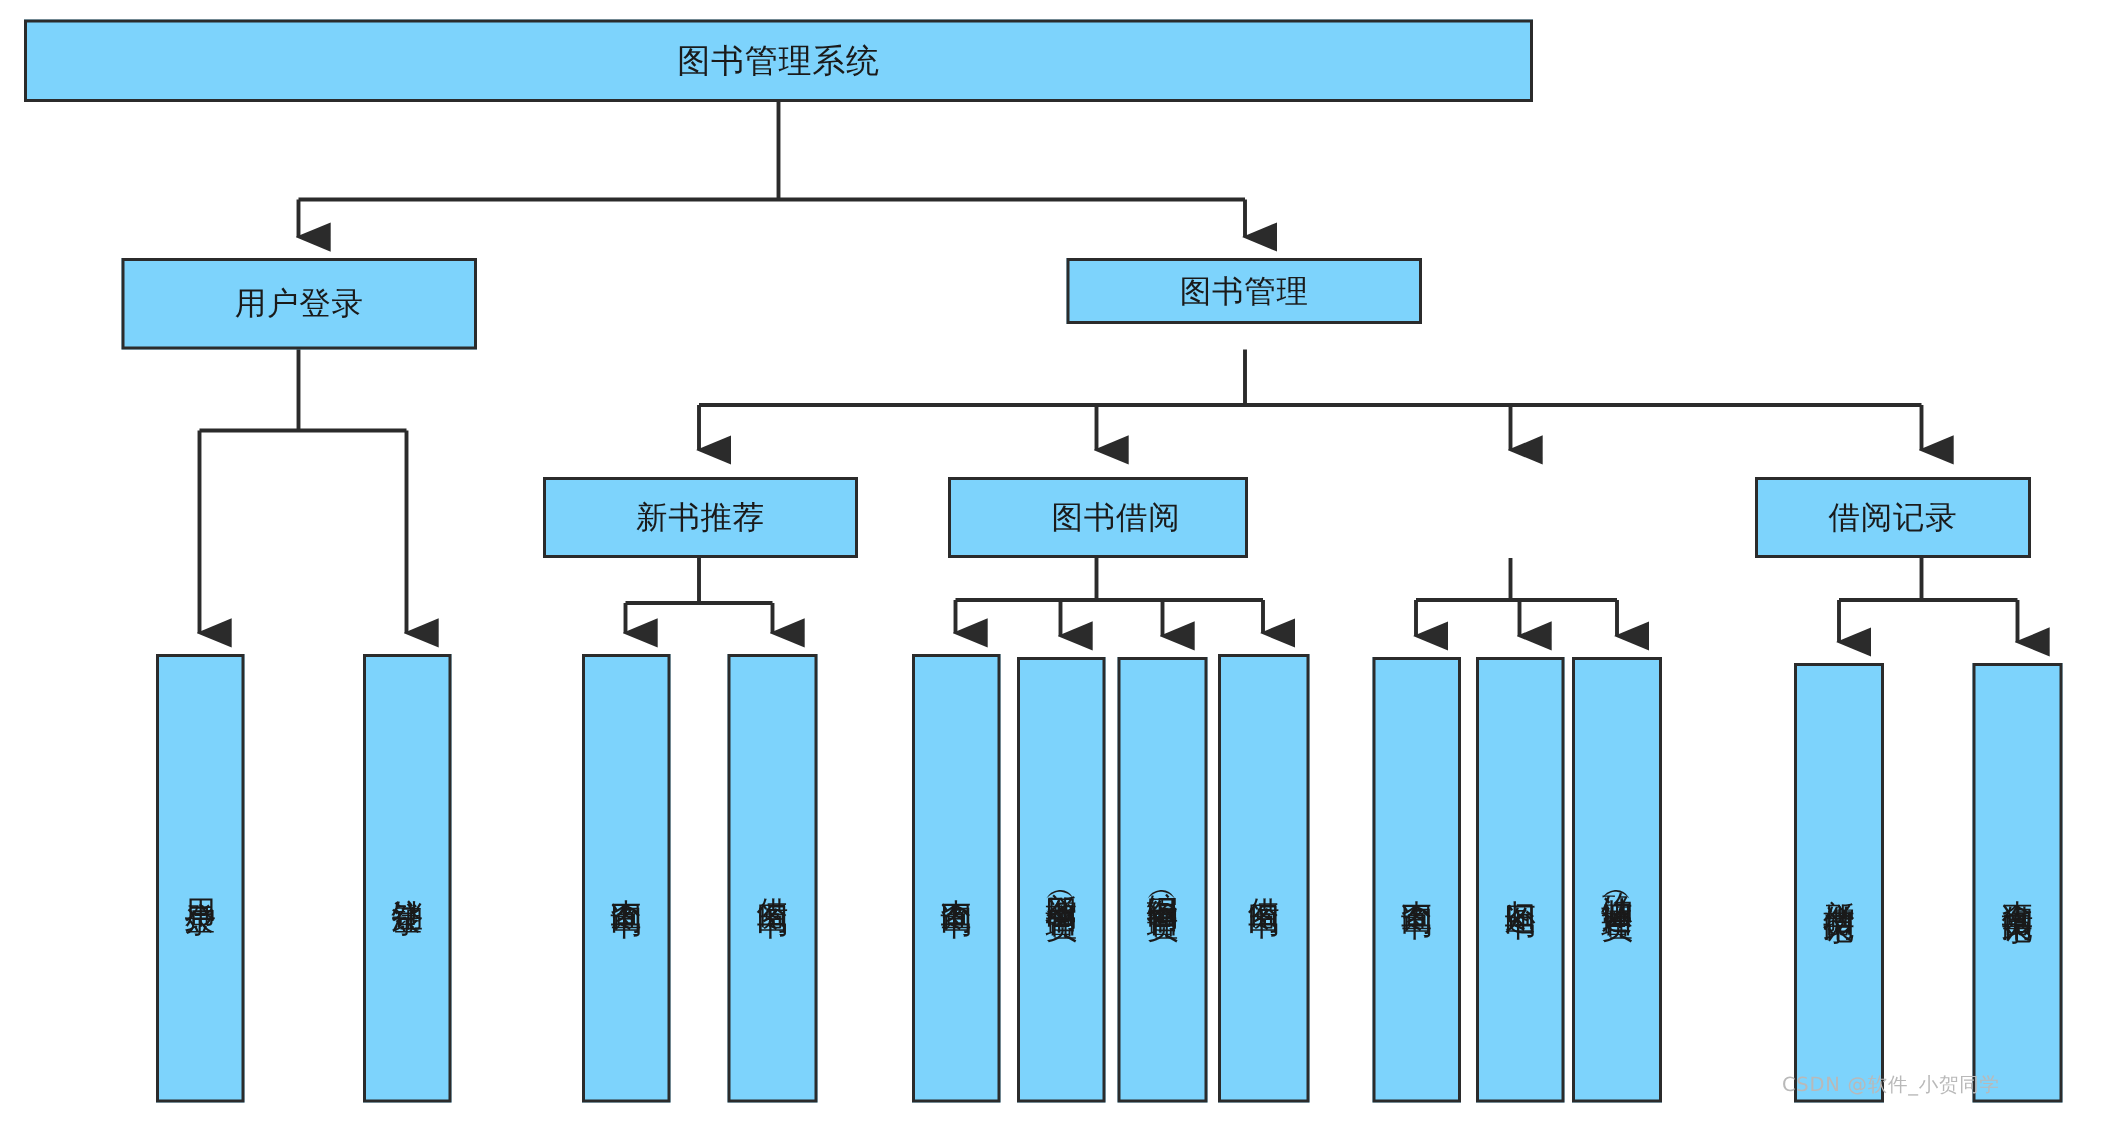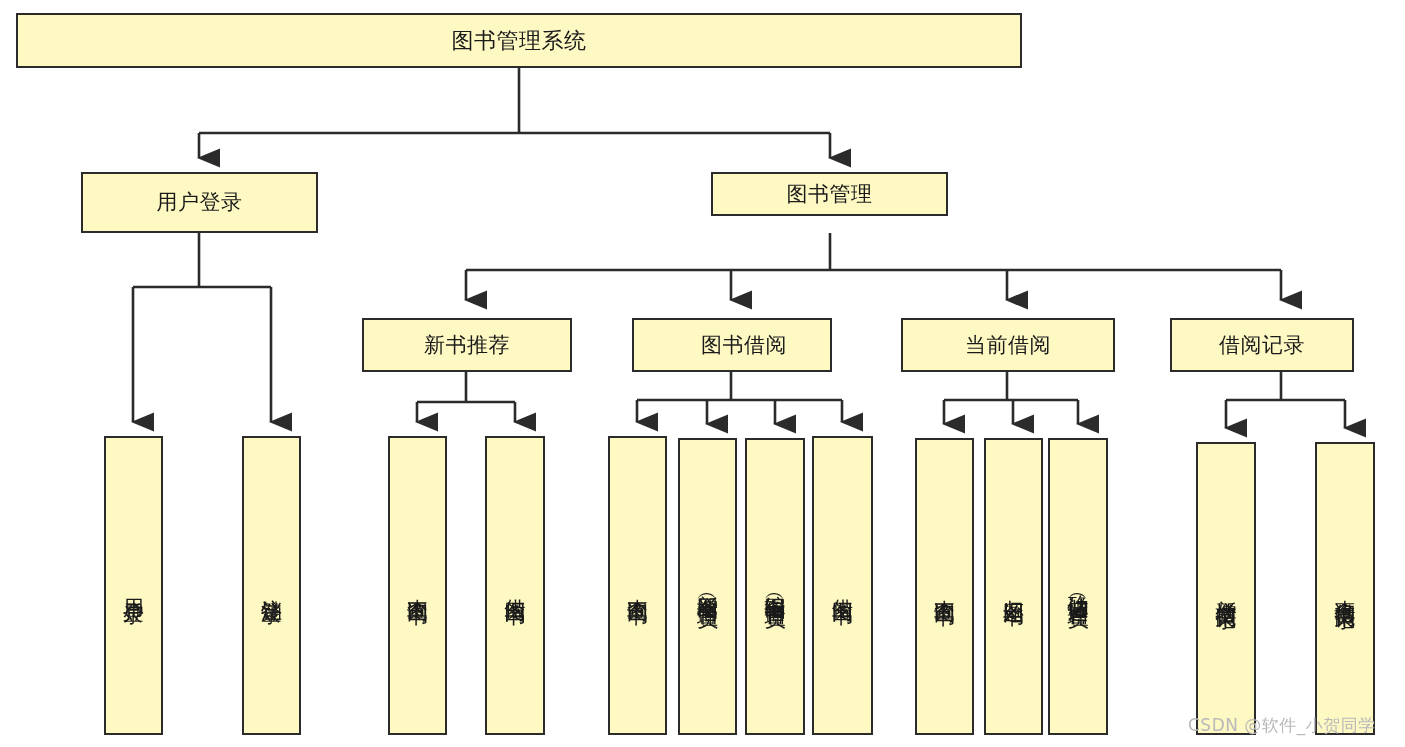--- a/index.html
+++ b/index.html
@@ -19,21 +19,21 @@
     position: absolute;
     left: 0;
     top: 0;
     width: 1405px;
     height: 747px;
     pointer-events: none;
   }
   .node {
     position: absolute;
     box-sizing: border-box;
-    background: #fef9c3;
+    background: #7dd3fc;
     border: 2.5px solid #2b2b2b;
     display: flex;
     align-items: center;
     justify-content: center;
     color: #1a1a1a;
     font-family: Liberation Serif, serif;
   }
   .node .label {
     display: block;
     text-align: center;
@@ -54,21 +54,21 @@
     font-size: 21px;
     letter-spacing: 2px;
     line-height: 1.05;
     max-height: 96%;
   }
   .node.root .label { font-size: 22px; }
   .watermark {
     position: absolute;
     left: 1188px;
     top: 714px;
-    font-size: 17px;
+    font-size: 13px;
     color: #b9b9b9;
     white-space: nowrap;
     letter-spacing: 0.5px;
   }
 </style>
 </head>
 <body>
 
 <div id="canvas">
 
@@ -135,23 +135,20 @@
   </div>
 
   <div class="node horiz" style="left:362px; top:318px; width:210px; height:54px;">
     <span class="label">新书推荐</span>
   </div>
 
   <div class="node horiz" style="left:632px; top:318px; width:200px; height:54px;padding-left:24px;">
     <span class="label">图书借阅</span>
   </div>
 
-  <div class="node horiz" style="left:901px; top:318px; width:214px; height:54px;">
-    <span class="label">当前借阅</span>
-  </div>
 
   <div class="node horiz" style="left:1170px; top:318px; width:184px; height:54px;">
     <span class="label">借阅记录</span>
   </div>
 
   <div class="node vert" style="left:104px; top:436px; width:59px; height:299px;">
     <span class="label">用户登录</span>
   </div>
 
   <div class="node vert" style="left:242px; top:436px; width:59px; height:299px;">

